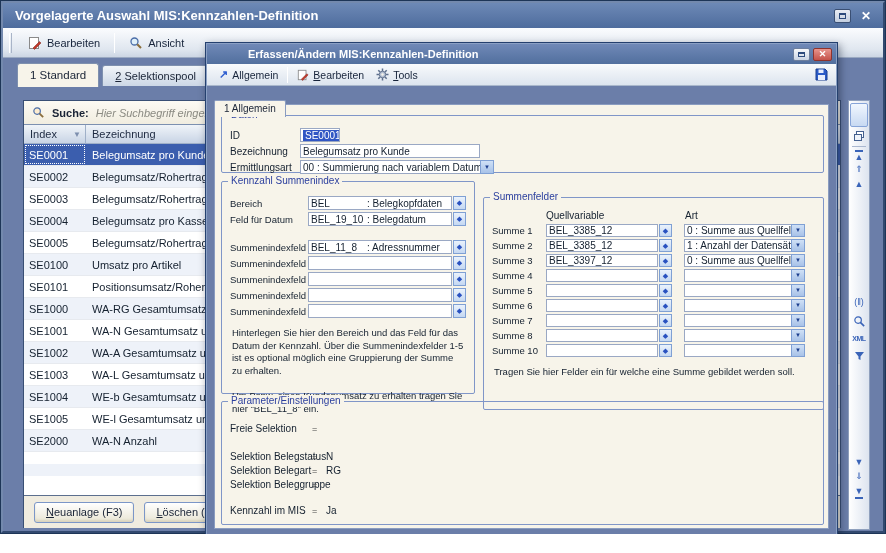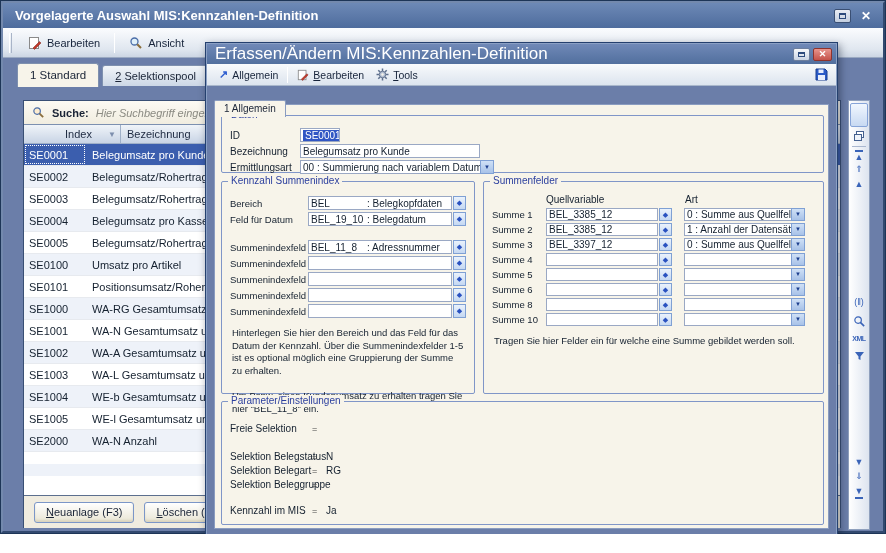--- a/index.html
+++ b/index.html
@@ -19,21 +19,21 @@
   .tb-btn { display:flex; align-items:center; gap:5px; padding:3px 9px; font-size:11px; color:#16233a; border:1px solid transparent; border-radius:3px; cursor:default; }
   .tb-sep { width:1px; height:20px; background:#b2bed2; border-right:1px solid #fff; margin:0 4px; }
   .mw-tabs { height:28px; display:flex; align-items:flex-end; padding-left:14px; }
   .tab { font-size:11px; color:#1a2436; padding:4px 12px 4px; background:linear-gradient(#f2f5f9,#ccd7e6); border:1px solid #7e90ae; border-bottom:none; border-radius:3px 3px 0 0; margin-right:3px; }
   .tab.active { background:#f7f4ea; padding:5px 12px 6px; font-size:11.5px; position:relative; top:1px; }
   .panel { position:absolute; left:20px; top:97px; width:818px; height:428px; background:#f7f4ea; border:1px solid #394f74; box-shadow:0 0 0 1px #8b9ab4 inset; }
   .search-row { height:24px; display:flex; align-items:center; gap:7px; padding:0 8px; border-bottom:1px solid #7c90b0; background:linear-gradient(#fcfaf3,#f1ede0); font-size:11px; }
   .search-label { font-weight:bold; color:#1a2436; }
   .search-hint { font-style:italic; color:#8a8a82; white-space:nowrap; }
   .grid-header { height:19px; display:flex; background:linear-gradient(#f0f4f9,#c8d4e5); border-bottom:1px solid #9fb0c8; font-size:11px; color:#1d2940; align-items:center; }
-  .gh-index { width:62px; padding-left:6px; border-right:1px solid #9fb0c8; display:flex; align-items:center; justify-content:space-between; padding-right:4px; height:100%;margin-left:35px; }
+  .gh-index { width:62px; padding-left:6px; border-right:1px solid #9fb0c8; display:flex; align-items:center; justify-content:space-between; padding-right:4px; height:100%; }
   .gh-name { flex:1; padding-left:6px; }
   .sort-glyph { font-size:8px; color:#7d8fae; }
   .grid-body { background:#fff; height:351px; overflow:hidden; }
   .grid-row { display:flex; height:22px; align-items:center; font-size:11px; color:#14202f; border-bottom:1px solid #e7eaef; white-space:nowrap; }
   .grid-row.alt { background:#eef2f9; }
   .grid-row.selected { background:#3b5eae; color:#fff; }
   .gr-index { width:62px; padding-left:5px; height:100%; display:flex; align-items:center; flex:none; }
   .grid-row.selected .gr-index { outline:1px dotted #fff; outline-offset:-2px; }
   .gr-name { flex:1; padding-left:6px; overflow:hidden; }
   .stripe { height:12px; }
@@ -49,38 +49,38 @@
   .sarr { font-size:9px; line-height:9px; color:#3a64b8; }
   .bar-top { border-top:2px solid #3a64b8; padding-top:1px; }
   .bar-bot { border-bottom:2px solid #3a64b8; padding-bottom:1px; }
   .strip-sep { position:absolute; left:3px; width:14px; border-top:1px solid #aab8d0; }
   .strip-txt { font-size:7px; font-weight:bold; letter-spacing:-0.5px; color:#3a64b8; }
   .strip-cols { font-size:9px; color:#3a64b8; }
 
   
   .dialog { position:absolute; left:205px; top:42px; width:633px; height:496px; background:#6b7ea9; border:1px solid #24406e; box-shadow:inset 0 0 0 1px #8ba0c4, 2px 3px 8px rgba(10,20,40,.45); z-index:10; }
   .dlg-titlebar { height:20px; margin:1px 1px 0; background:linear-gradient(#7089b7,#516f9e); display:flex; align-items:center; padding:0 4px 0 8px; gap:3px; }
-  .dlg-title { color:#fff; font-weight:normal; font-size:17px; flex:1; white-space:nowrap; }
+  .dlg-title { color:#fff; font-weight:bold; font-size:11px; flex:1; white-space:nowrap;margin-left:33px; }
   .dlg-restore { width:17px; height:13px; background:linear-gradient(#f6f8fb,#cad4e3); border:1px solid #6d7f9e; border-radius:2px; display:flex; align-items:center; justify-content:center; }
   .dlg-restore span { width:7px; height:5px; border:1px solid #2c4a7c; border-top-width:2px; display:block; }
   .dlg-close { width:19px; height:13px; background:linear-gradient(#e8948c,#c4524a); border:1px solid #8e332d; border-radius:2px; color:#fff; font-size:9px; font-weight:bold; text-align:center; line-height:11px; }
   .dlg-toolbar { height:22px; margin:0 1px; background:linear-gradient(#f8fafc,#dce4ee); border-bottom:1px solid #a9b7cb; display:flex; align-items:center; padding:0 8px 0 6px; font-size:10.5px; color:#16233a; }
   .dlg-tb-item { display:flex; align-items:center; gap:4px; padding:2px 6px; }
   .ne-arrow { color:#2f5fd0; font-weight:bold; font-size:11px; }
   .dlg-tb-sep { width:1px; height:16px; background:#b2bed2; border-right:1px solid #fff; margin:0 3px; }
   .dlg-spacer { flex:1; }
   .dlg-tabrow { height:19px; display:flex; align-items:flex-end; padding-left:8px; }
   .dlg-tab { background:#f7f4ea; border:1px solid #8a9cc0; border-bottom:none; border-radius:2px 2px 0 0; font-size:10px; color:#1a2436; padding:2px 9px 3px; position:relative; top:12px; z-index:2; }
   .dlg-client { position:absolute; left:8px; right:8px; top:61px; bottom:8px; background:#f7f4ea; border:1px solid #8a9cc0; }
 
   .group { position:absolute; border:1px solid #8096c8; border-radius:2px; }
   .glabel { position:absolute; top:-7px; left:6px; background:#f7f4ea; padding:0 3px; font-size:10px; color:#2b3f9e; line-height:12px; white-space:nowrap; }
   .g-daten { left:6px; top:10px;  width:603px; height:58px; }
   .g-ksi   { left:6px; top:76px;  width:254px; height:213px; }
-  .g-sf    { left:268px; top:76px; width:341px; height:213px; }
+  .g-sf    { left:268px; top:92px; width:341px; height:213px; }
   .g-param { left:6px; top:296px; width:603px; height:124px; }
 
   .frow { display:flex; align-items:center; margin:0 8px 2px 8px; height:14px; font-size:10px; color:#14202f; }
   .frow .flabel { width:70px; flex:none; white-space:nowrap; }
   .tbox { height:14px; background:#fff; border:1px solid #9aa8c4; display:flex; align-items:center; padding:0 2px; font-size:10px; overflow:hidden; white-space:nowrap; }
   .id-box { width:40px; }
   .id-box .sel-text { background:#3156c4; color:#fff; padding:0 2px; }
   .wide-box { width:180px; }
   .combo { display:flex; height:14px; }
   .combo .tbox { border-right:none; }
@@ -522,20 +522,33 @@
               </span>
               <span class="lookup-btn">◆</span>
               <span class="combo art">
                 <span class="tbox">
                   <span></span>
                 </span>
                 <span class="dd-btn">▼</span>
               </span>
             </div>
             <div class="sf-row">
+              <span class="flabel">Summe 7</span>
+              <span class="tbox q-box">
+                <span></span>
+              </span>
+              <span class="lookup-btn">◆</span>
+              <span class="combo art">
+                <span class="tbox">
+                  <span></span>
+                </span>
+                <span class="dd-btn">▼</span>
+              </span>
+            </div>
+            <div class="sf-row">
               <span class="flabel">Summe 8</span>
               <span class="tbox q-box">
                 <span></span>
               </span>
               <span class="lookup-btn">◆</span>
               <span class="combo art">
                 <span class="tbox">
                   <span></span>
                 </span>
                 <span class="dd-btn">▼</span>

